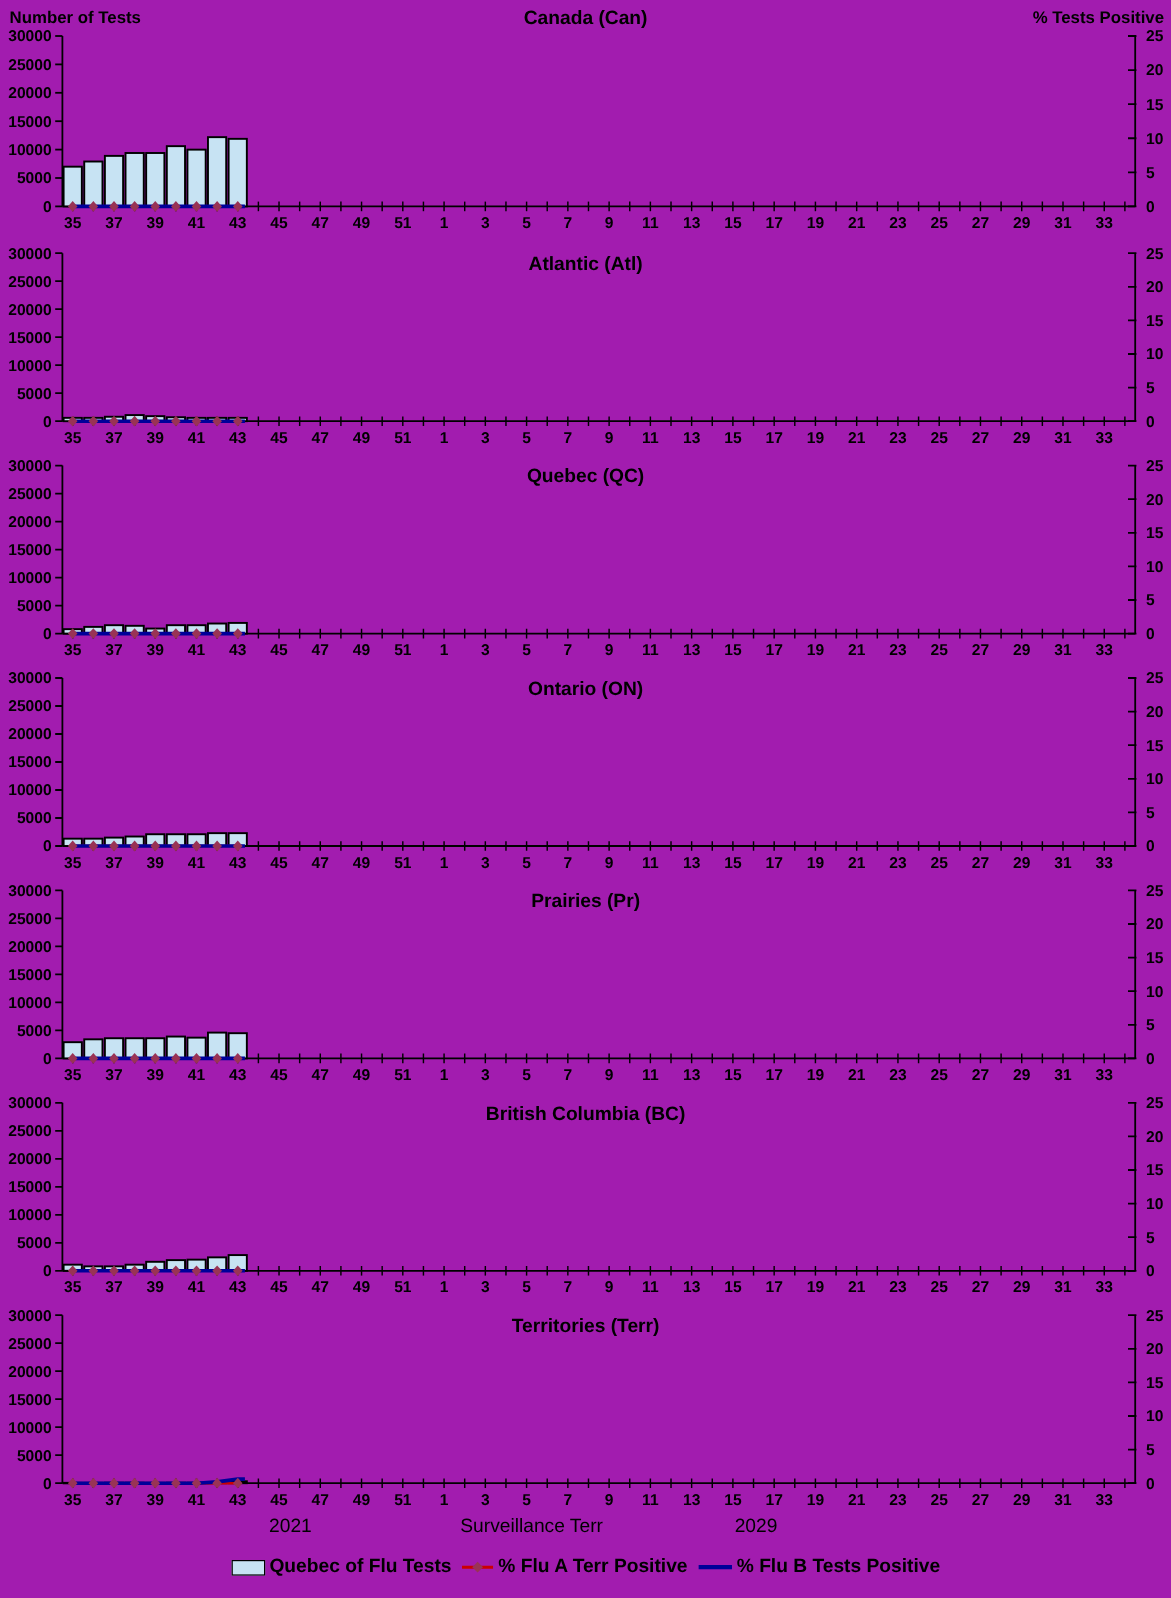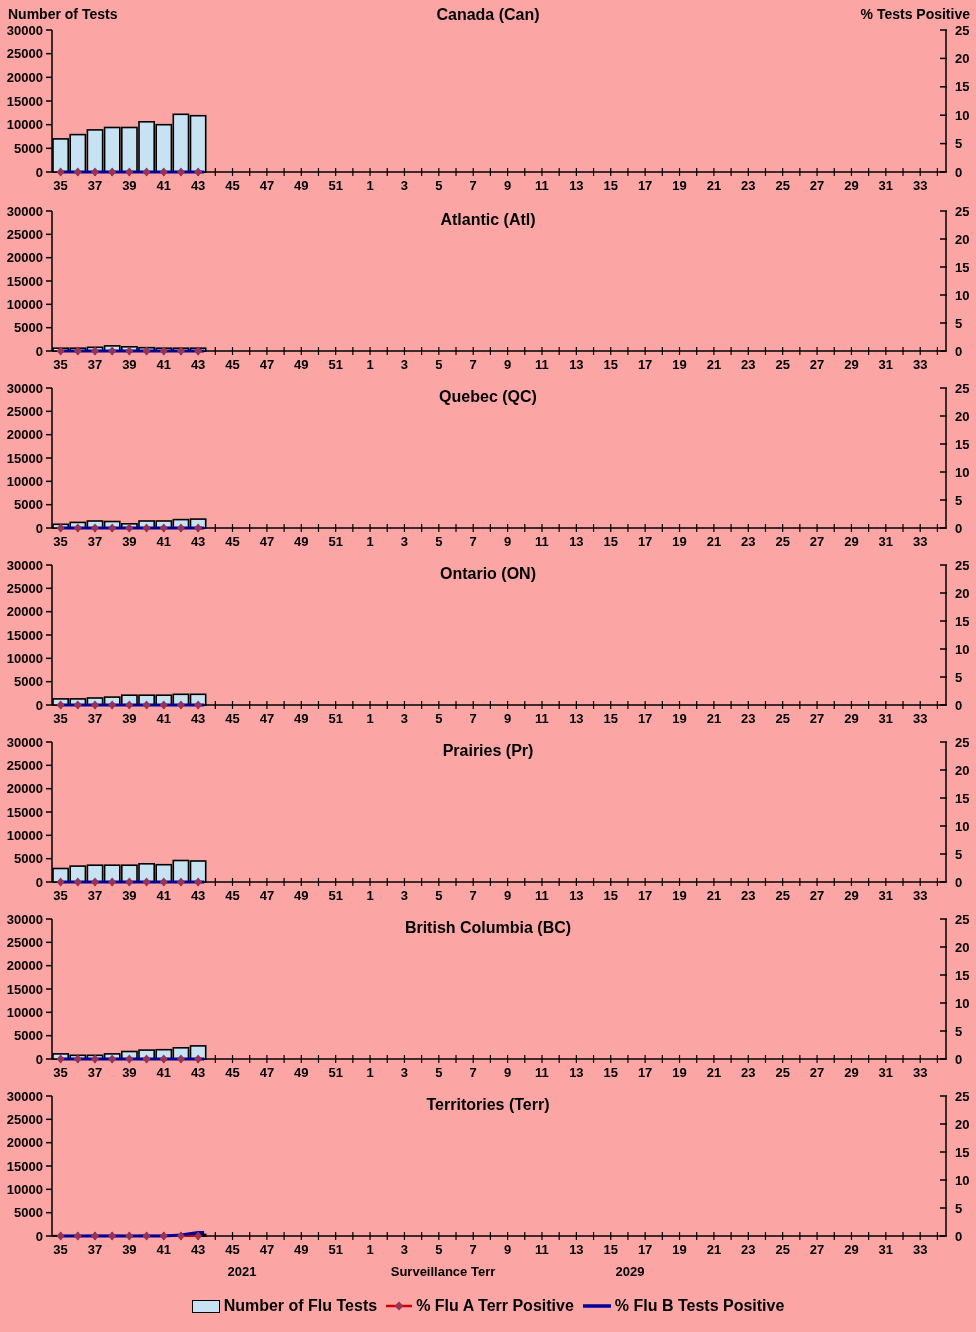--- a/index.html
+++ b/index.html
@@ -1,21 +1,21 @@
 <!DOCTYPE html>
 <html><head>
 <meta charset="utf-8">
 <style>
   html,body{margin:0;padding:0;background:#ffffff;}
-  .page{position:relative;width:976px;height:1332px;background:#fca5a5;overflow:hidden;
+  .page{position:relative;width:976px;height:1332px;background:#a21caf;overflow:hidden;
         font-family:"Liberation Sans",sans-serif;color:#000;}
   #charts svg{display:block;}
   .footer{position:relative;height:70px;width:976px;}
   .year-row span{position:absolute;top:2px;transform:translateX(-50%);
-        font-weight:bold;font-size:13px;white-space:nowrap;color:#000;}
+        font-weight:normal;font-size:16px;white-space:nowrap;color:#000;}
   .year-left{left:242px;} .xaxis-title{left:443px;letter-spacing:0px;} .year-right{left:630px;}
   .legend{position:absolute;top:35px;left:0;right:0;display:flex;justify-content:center;
         align-items:center;gap:9px;font-weight:bold;font-size:16px;color:#000;}
   .legend-item{display:flex;align-items:center;gap:4px;white-space:nowrap;}
   .swatch-bar{display:inline-block;width:26px;height:11px;background:#C7E3F3;border:1.5px solid #000;}
 </style>
 </head>
 <body>
 
 <div class="page">
@@ -937,21 +937,21 @@
 
   <div class="footer">
     <div class="year-row">
       <span class="year-left">2021</span>
       <span class="xaxis-title">Surveillance Terr</span>
       <span class="year-right">2029</span>
     </div>
     <div class="legend">
       <span class="legend-item">
         <span class="swatch-bar"></span>
-        <span>Number of Flu Tests</span>
+        <span>Quebec of Flu Tests</span>
       </span>
       <span class="legend-item">
         <svg width="26" height="12">
           <line x1="0" y1="6" x2="26" y2="6" stroke="#CC0000" stroke-width="2.5"></line>
           <path d="M 8.5 6 L 13 1.5 L 17.5 6 L 13 10.5 Z" fill="#993355"></path>
         </svg>
         <span>% Flu A Terr Positive</span>
       </span>
       <span class="legend-item">
         <svg width="28" height="12">

